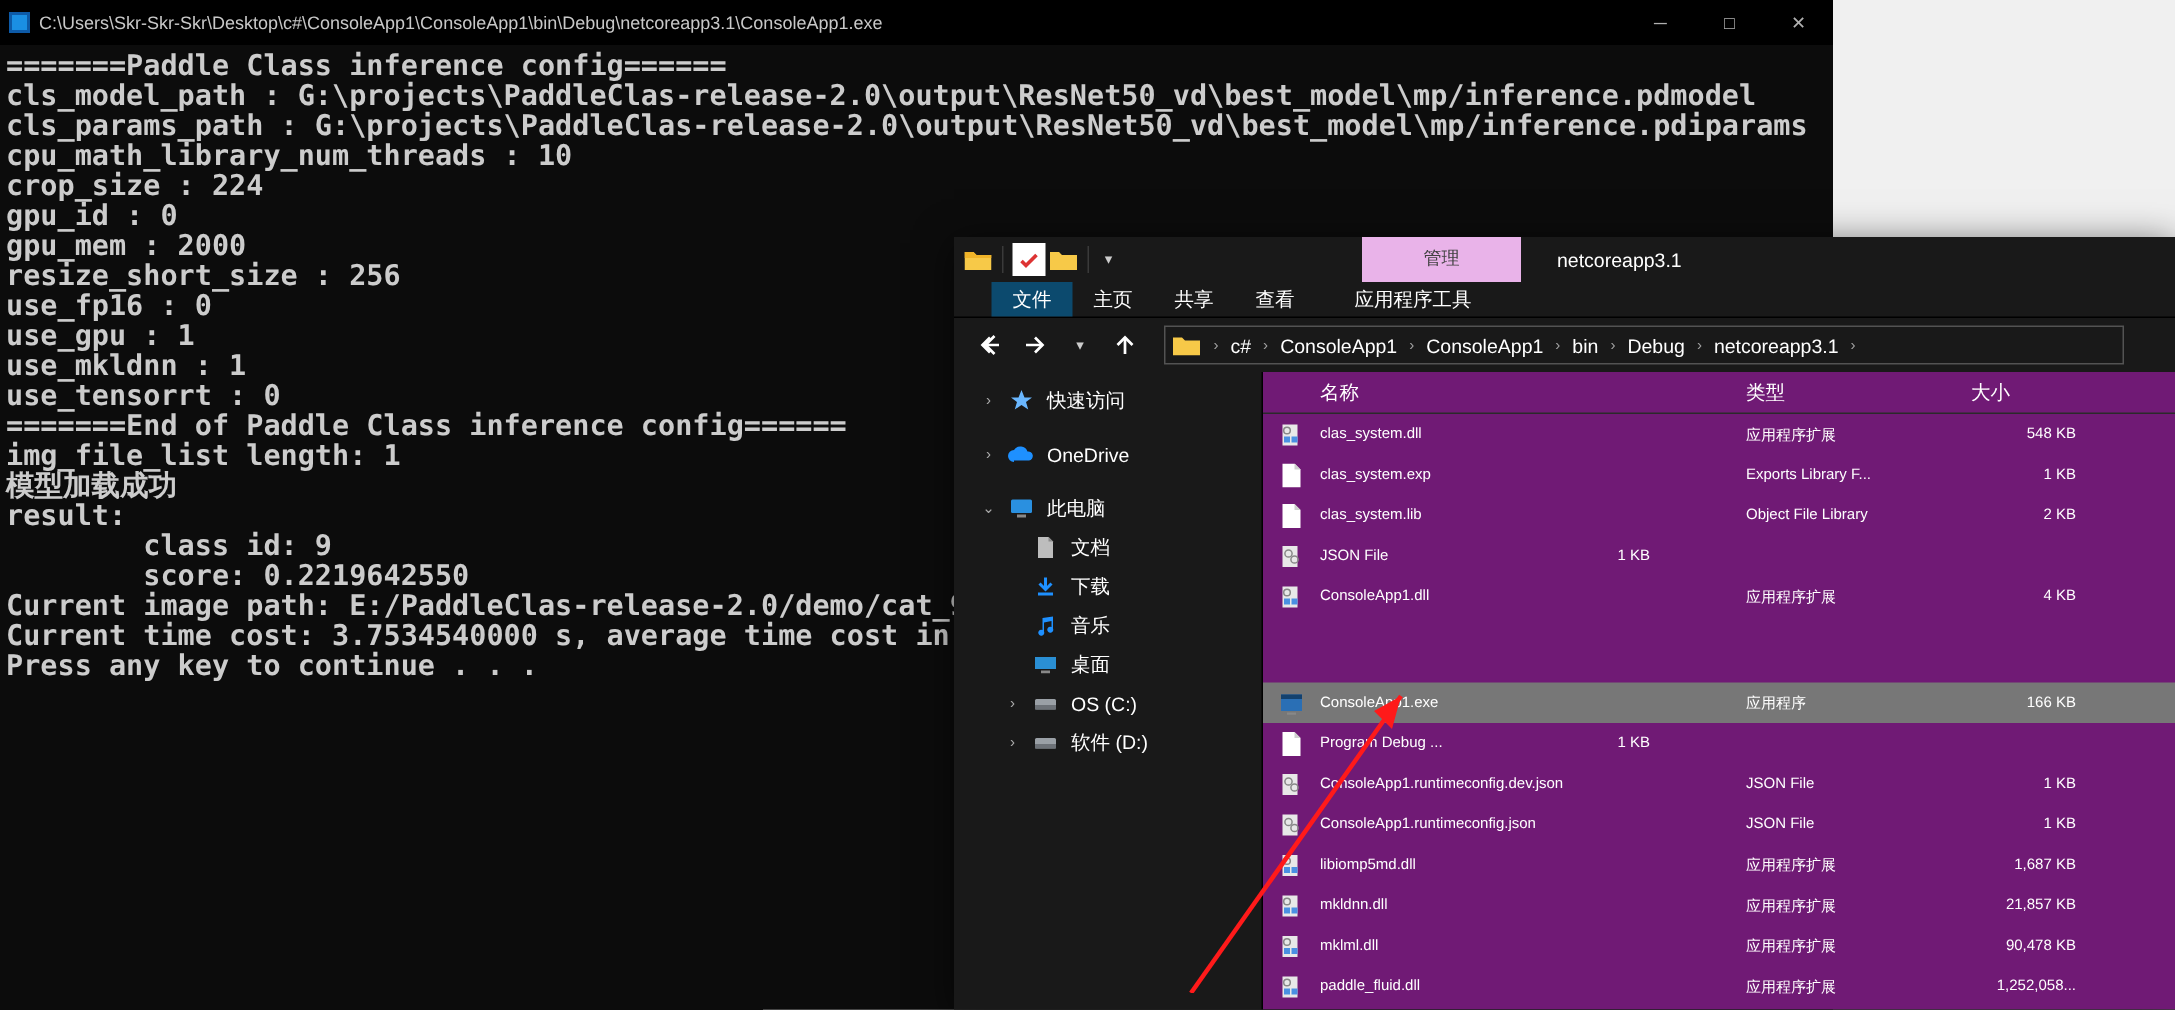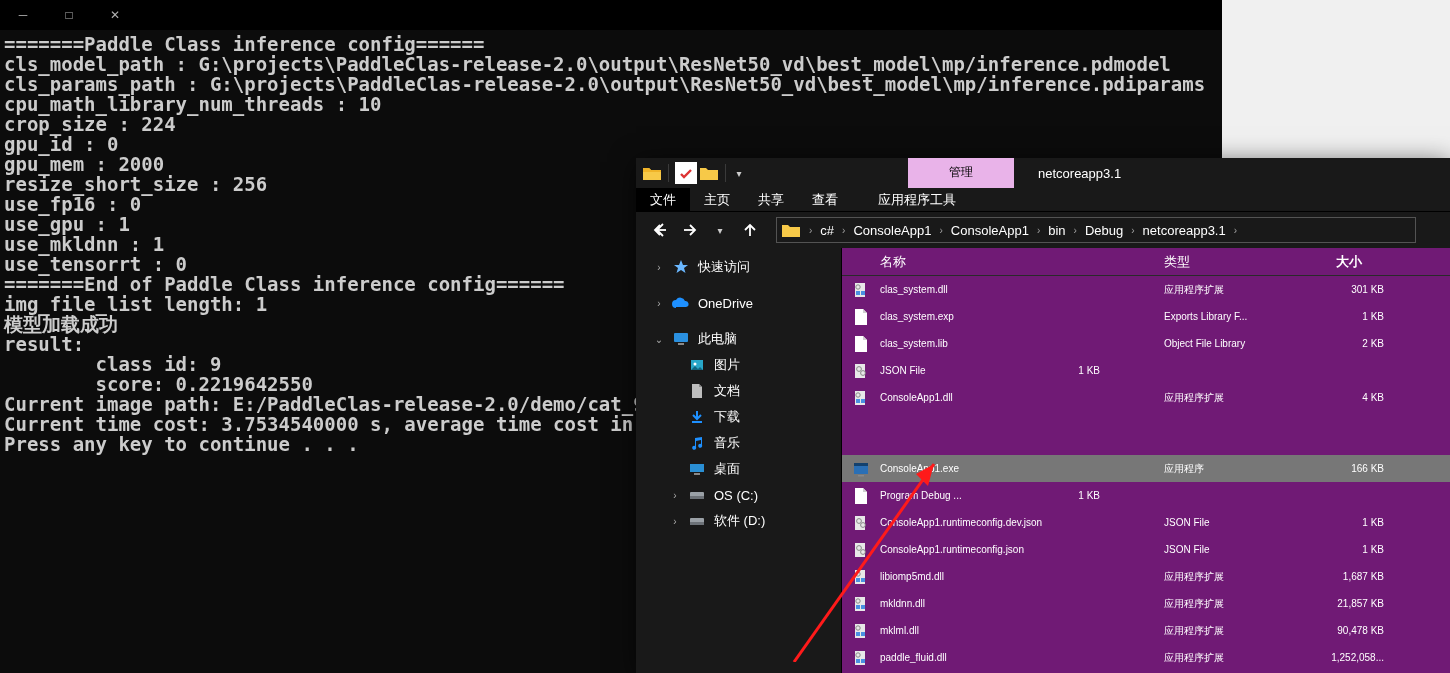--- a/index.html
+++ b/index.html
@@ -103,21 +103,21 @@
   }
   .explorer-titlebar .ribbon-context {
     position: absolute;
     left: 272px;
     top: 0;
     width: 106px;
     text-align: center;
   }
   .explorer-titlebar .ribbon-context .context-label {
     background: #e9b3e9;
-    color: #000000;
+    color: #404040;
     font-size: 12px;
     padding: 6px 0 7px 0;
   }
   .explorer-titlebar .win-title {
     position: absolute;
     left: 402px; top: 0;
     height: 30px;
     display: flex; align-items: center;
     font-size: 13px;
     color: #fff;
@@ -130,21 +130,21 @@
     background: #191919;
     border-bottom: 1px solid #000;
   }
   .explorer-tabs .tab {
     padding: 0 14px;
     display: flex; align-items: center;
     color: #fff;
     font-size: 13px;
   }
   .explorer-tabs .tab.file {
-    background: #000000; color: #fff;
+    background: #0c4a6e; color: #fff; margin-left: 25px;
   }
   .explorer-tabs .tab.context { margin-left: 12px;}
 
   .explorer-navbar {
     height: 36px;
     display: flex;
     align-items: center;
     background: #191919;
     gap: 8px;
     padding: 0 4px;
@@ -224,21 +224,21 @@
   .file-header {
     height: 28px;
     display: flex;
     align-items: center;
     border-bottom: 1px solid #2a2a2a;
     color: #fff;
     font-size: 13px;
   }
   .col-name { flex: 0 0 322px; padding-left: 38px; }
   .col-type { flex: 0 0 150px; }
-  .col-size { flex: 0 0 88px; text-align: center; padding-right: 18px; font-weight: bold; }
+  .col-size { flex: 0 0 88px; text-align: left; padding-right: 18px; }
   .file-list { flex:1; overflow:hidden; }
   .file-row {
     height: 27px;
     display: flex;
     align-items: center;
     color: #fff;
     font-size: 10px;
   }
   .file-row.selected { background: #777777; margin-top: 44px; }
   .file-row .ficon {
@@ -267,20 +267,29 @@
   
   svg { display:block; }
 </style>
 </head>
 <body>
 
 <div class="bg-strip"></div>
 
 <div class="console-window">
   <div class="console-titlebar">
+    <div class="title-left">
+      <span class="app-icon">
+        <svg width="14" height="14" viewBox="0 0 14 14">
+            <rect x="0" y="0" width="14" height="14" fill="#0d5aa7"></rect>
+            <rect x="2" y="2" width="10" height="10" fill="#1a8fe3"></rect>
+          </svg>
+      </span>
+      <span>C:\Users\Skr-Skr-Skr\Desktop\c#\ConsoleApp1\ConsoleApp1\bin\Debug\netcoreapp3.1\ConsoleApp1.exe</span>
+    </div>
     <div class="controls">
       <div>─</div>
       <div>□</div>
       <div>✕</div>
     </div>
   </div>
   <div class="console-body" id="console-body">=======Paddle Class inference config======
 cls_model_path : G:\projects\PaddleClas-release-2.0\output\ResNet50_vd\best_model\mp/inference.pdmodel
 cls_params_path : G:\projects\PaddleClas-release-2.0\output\ResNet50_vd\best_model\mp/inference.pdiparams
 cpu_math_library_num_threads : 10
@@ -415,31 +424,20 @@
             <svg width="16" height="14" viewBox="0 0 16 14">
               <rect x="1" y="1" width="14" height="9" rx="1" fill="#2a90e0"></rect>
               <rect x="5" y="11" width="6" height="2" fill="#888"></rect>
             </svg>
           </span>
         <span>此电脑</span>
       </div>
       <div class="np-item">
         <span class="tree-chev"></span>
         <span class="ic">
-            <svg width="14" height="14" viewBox="0 0 14 14">
-              <rect x="1" y="2" width="12" height="10" fill="#28a7c9"></rect>
-              <circle cx="5" cy="6" r="1.5" fill="#fff"></circle>
-              <path d="M1 12l4-4 3 3 2-2 3 3H1z" fill="#116680"></path>
-            </svg>
-          </span>
-        <span>图片</span>
-      </div>
-      <div class="np-item">
-        <span class="tree-chev"></span>
-        <span class="ic">
             <svg width="12" height="14" viewBox="0 0 12 14">
               <path d="M1 0h7l3 3v11H1z" fill="#bdbdbd"></path>
               <path d="M8 0v3h3" fill="#8a8a8a"></path>
             </svg>
           </span>
         <span>文档</span>
       </div>
       <div class="np-item">
         <span class="tree-chev"></span>
         <span class="ic">
@@ -502,21 +500,21 @@
             <span class="ficon">
               <svg width="16" height="16" viewBox="0 0 16 16">
                 <rect x="2" y="1" width="10" height="14" fill="#e8e8e8"></rect>
                 <rect x="3" y="9" width="4" height="4" fill="#4a90e2"></rect>
                 <rect x="8" y="9" width="4" height="4" fill="#4a90e2"></rect>
                 <circle cx="5" cy="5" r="2.2" fill="none" stroke="#888" stroke-width="1"></circle>
               </svg>
             </span>
             <span class="fname">clas_system.dll</span>
             <span class="ftype">应用程序扩展</span>
-            <span class="fsize">301 KB</span>
+            <span class="fsize">548 KB</span>
           </div>
           <div class="file-row">
             <span class="ficon">
               <svg width="14" height="16" viewBox="0 0 14 16">
                 <path d="M1 0h8l4 4v12H1z" fill="#ffffff"></path>
                 <path d="M9 0v4h4" fill="#cfcfcf"></path>
               </svg>
             </span>
             <span class="fname">clas_system.exp</span>
             <span class="ftype">Exports Library F...</span>

